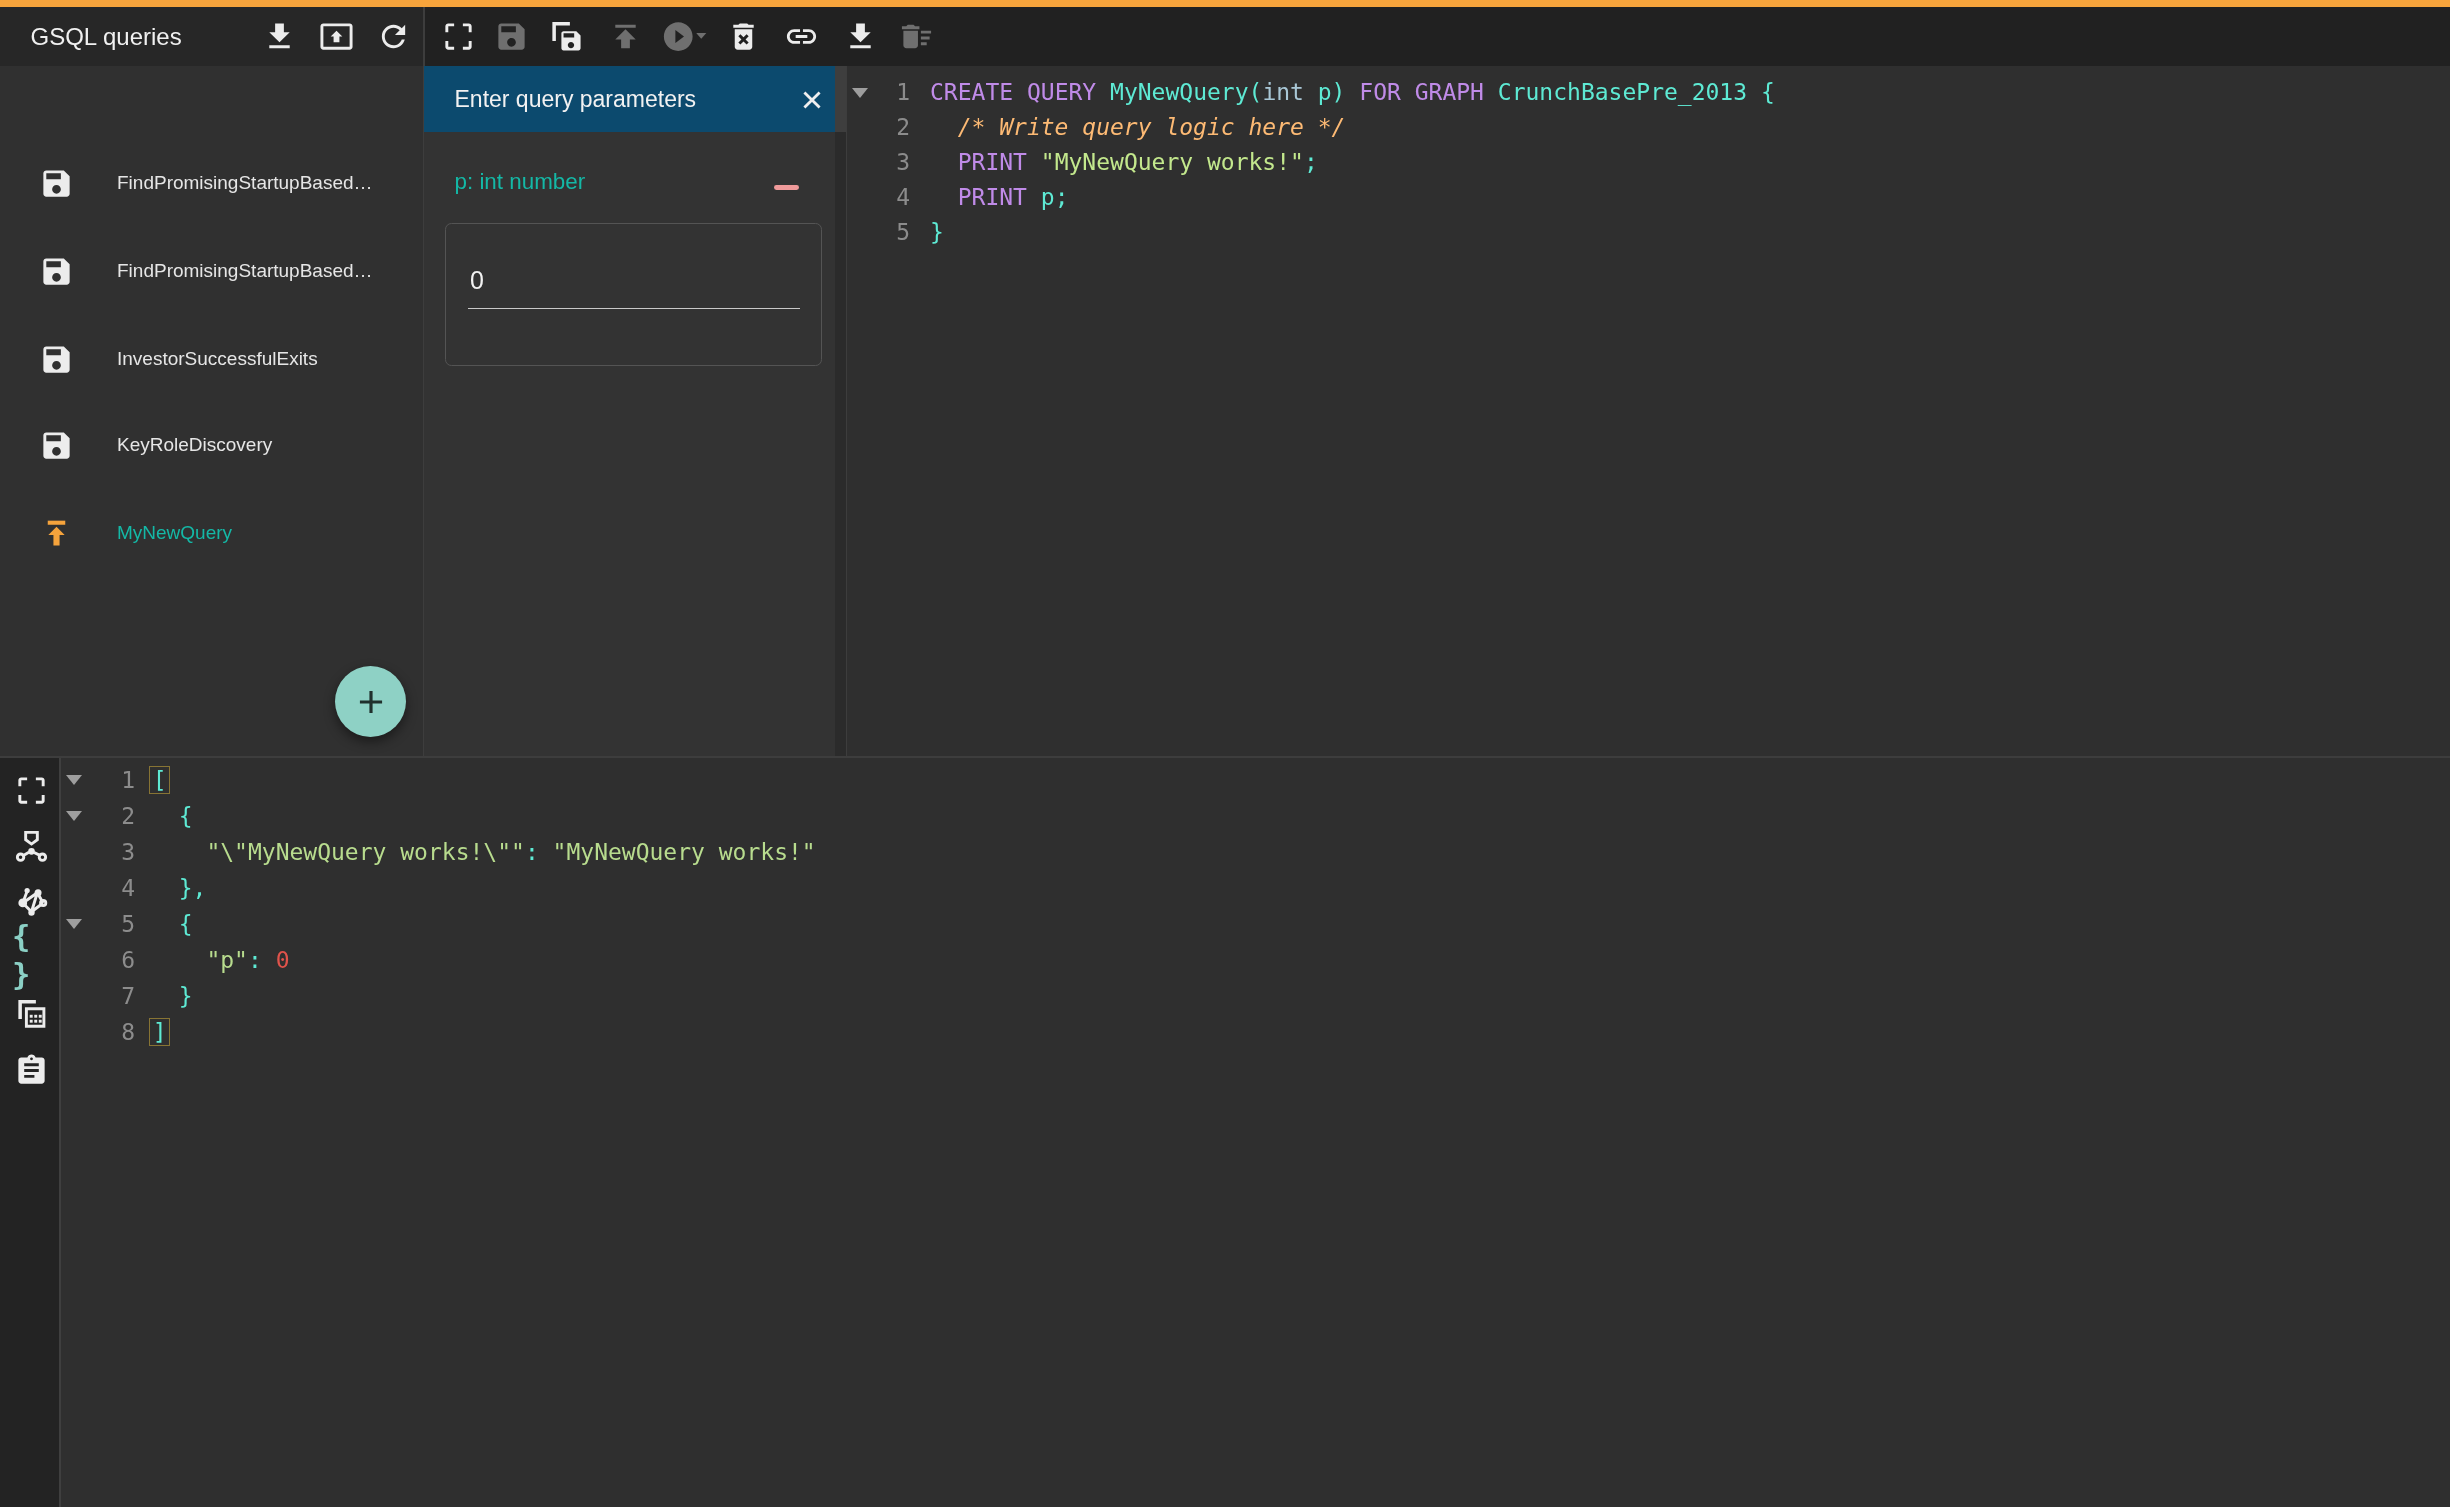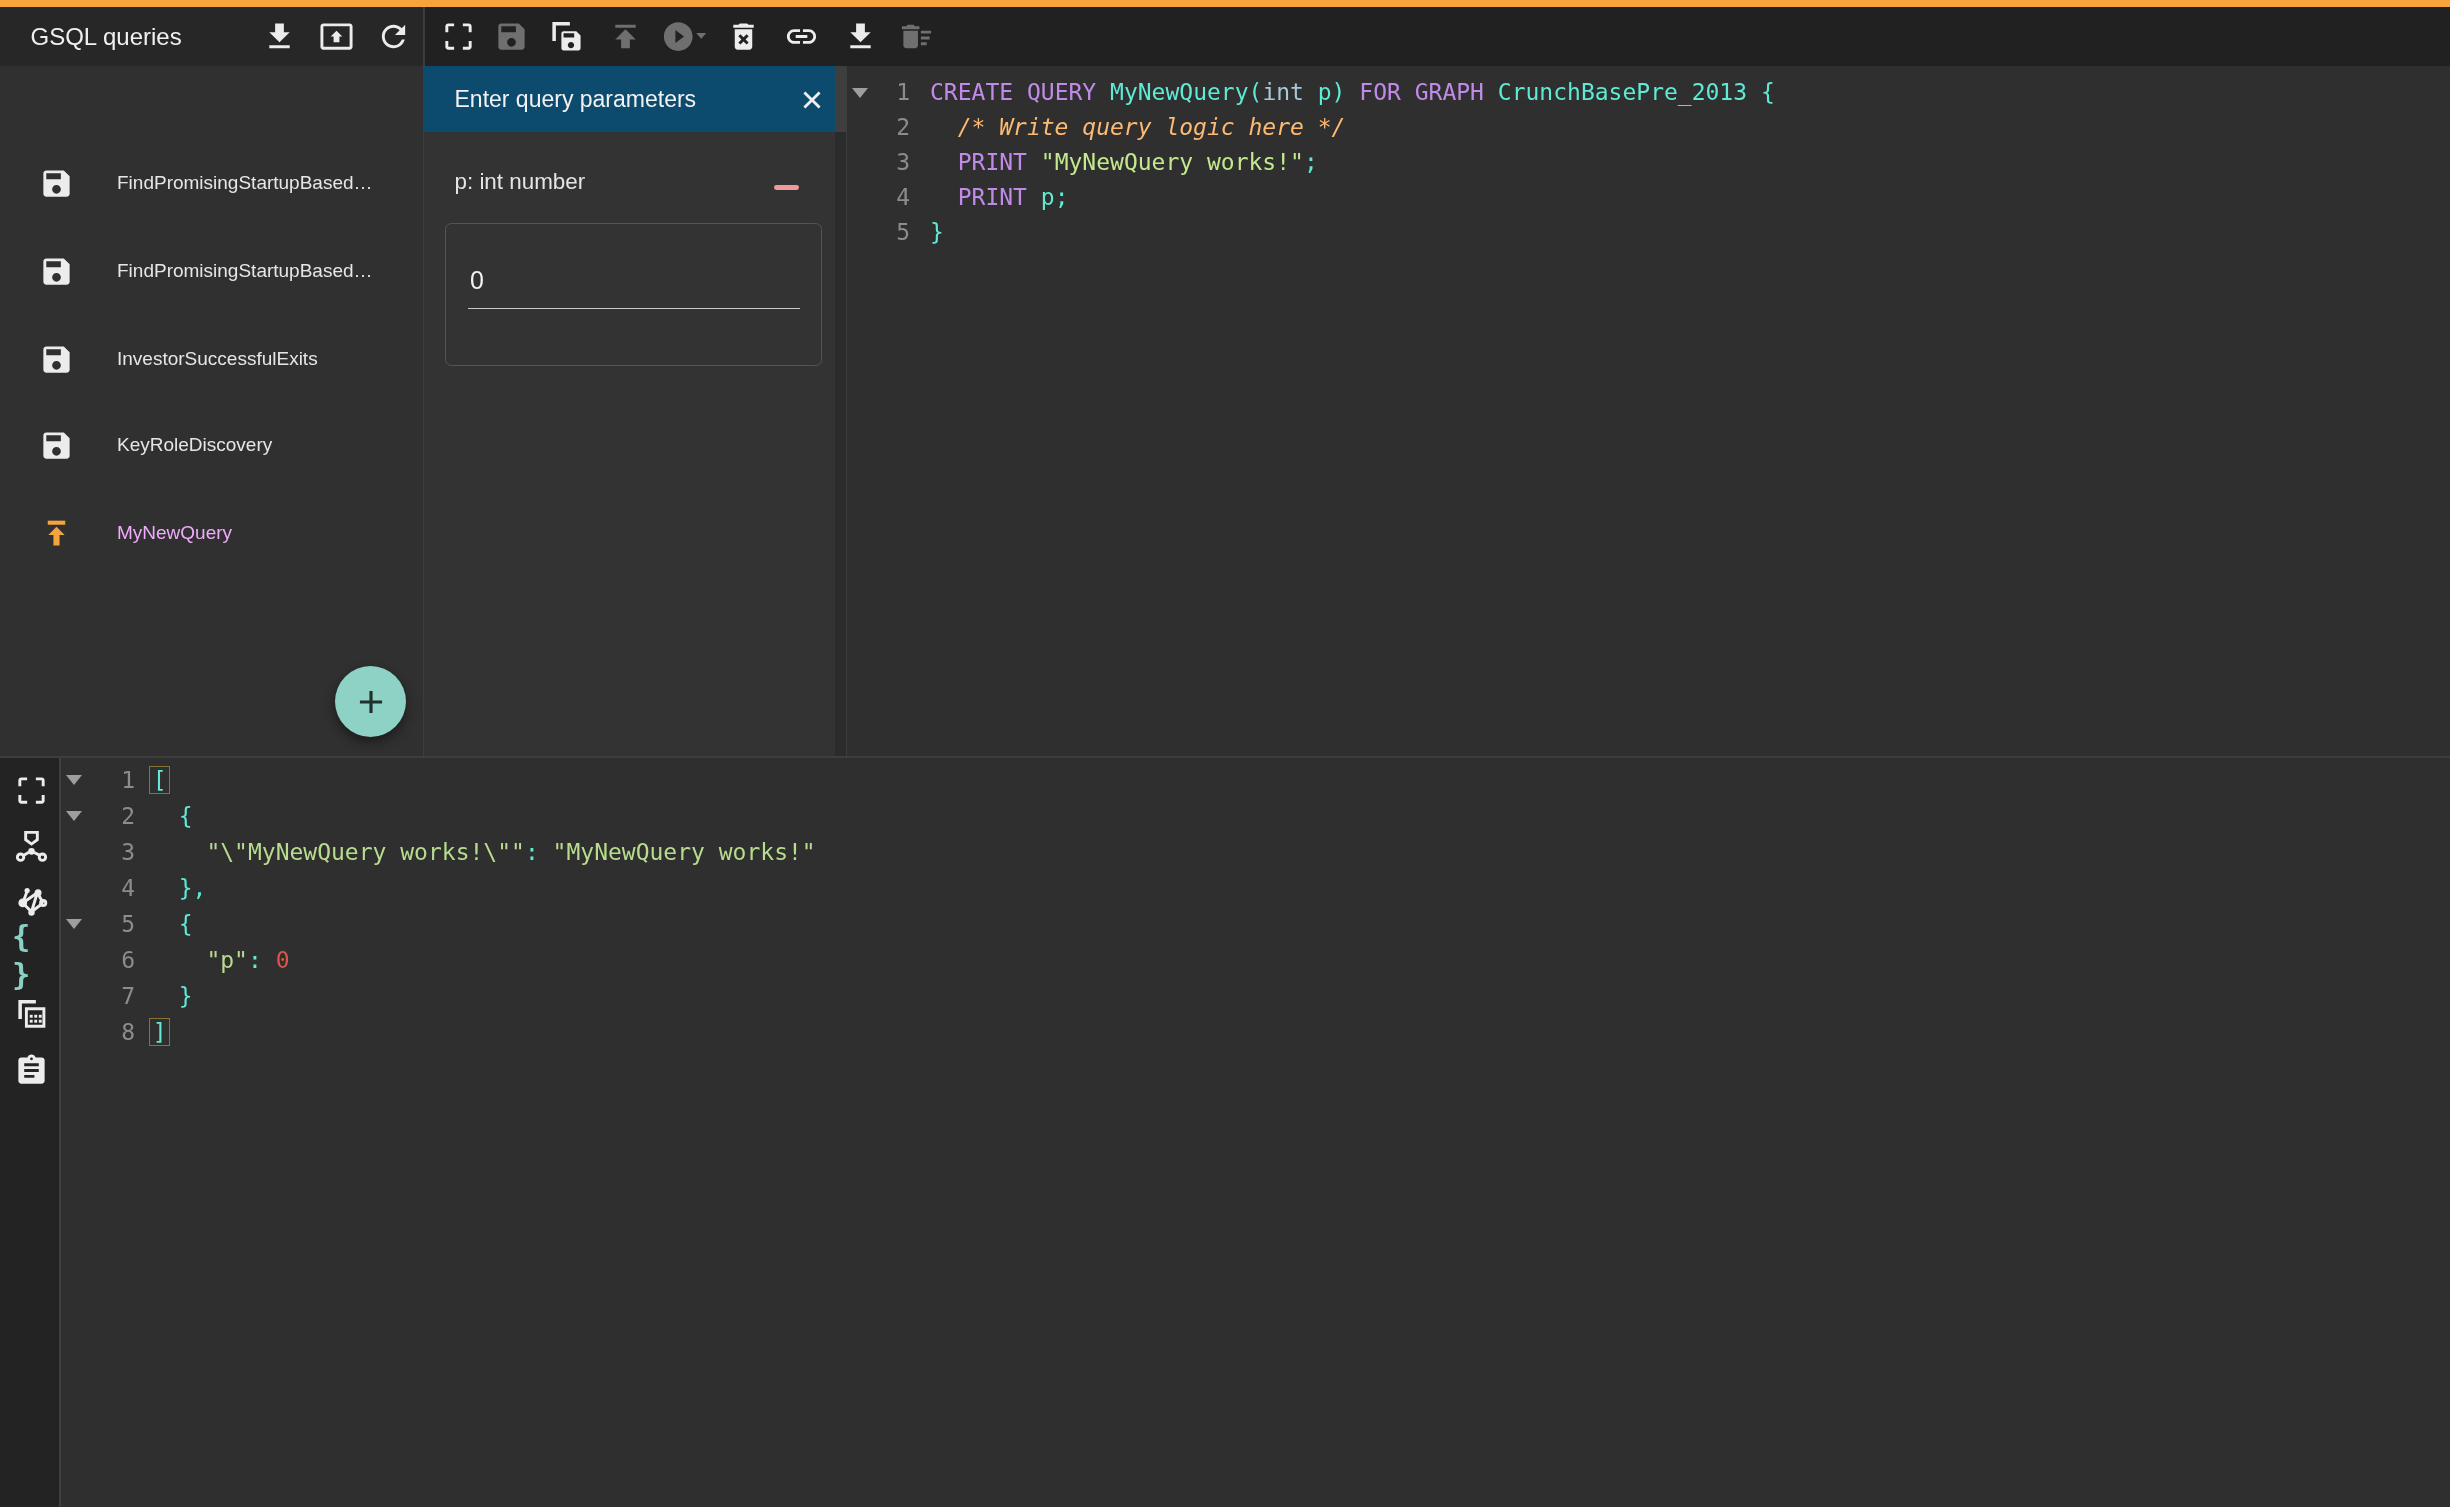--- a/index.html
+++ b/index.html
@@ -16,32 +16,32 @@
   .tbtn{width:38px;height:38px;top:10.4px;display:flex;align-items:center;justify-content:center;cursor:pointer;}
   .tbtn svg{width:35px;height:35px;}
   .ic-w{fill:#ECECEC;} .ic-g{fill:#6F6F6F;}
 
   
   #sidebar{left:0;top:66px;width:423px;height:690px;background:#303030;border-right:1.6px solid #3D3D3D;}
   .side-item{position:absolute;left:0;width:423px;height:56px;display:flex;align-items:center;cursor:pointer;}
   .side-item .qicon{position:absolute;left:39px;width:35px;height:35px;}
   .side-item .qicon svg{width:35px;height:35px;}
   .side-label{position:absolute;left:117px;font-size:19px;color:#E6E6E6;white-space:nowrap;}
-  .side-item.active .side-label{color:#f0abfc;}
+  .side-item.active .side-label{color:#14b8a6;}
   #fab{left:335px;top:600px;width:71px;height:71px;border-radius:50%;background:#8ED1C5;
        box-shadow:0 4.8px 11.2px rgba(0,0,0,.45);display:flex;align-items:center;justify-content:center;cursor:pointer;}
   #fab svg{width:38px;height:38px;fill:#20302D;}
 
   
   #params{left:424px;top:66px;width:423px;height:690px;background:#333333;border-right:1.6px solid #3D3D3D;box-sizing:border-box;}
   #params-header{position:absolute;left:0;top:0;width:100%;height:66px;background:#0c4a6e;}
   #params-title{position:absolute;left:30.5px;top:0;height:66px;line-height:66px;color:#F2F2F2;font-size:23px;}
   #params-close{position:absolute;left:375px;top:21px;width:26px;height:26px;cursor:pointer;}
   #params-close svg{width:26px;height:26px;stroke:#EFEFEF;stroke-width:2.6;}
-  #param-label{position:absolute;left:30.5px;top:103px;font-size:22.4px;color:#e5e5e5;}
+  #param-label{position:absolute;left:30.5px;top:103px;font-size:22.4px;color:#14b8a6;}
   #param-remove{position:absolute;left:350px;top:119px;width:25px;height:4.8px;border-radius:2.4px;background:#EF9A9A;cursor:pointer;}
   #param-box{position:absolute;left:21px;top:157px;width:375px;height:141px;border:1.6px solid #545454;border-radius:6.4px;}
   #param-input{position:absolute;left:22.4px;top:42px;width:330px;background:transparent;border:none;outline:none;
                border-bottom:1.6px solid #C9C9C9;color:#F2F2F2;font-size:25px;padding:0 0 13px 1.6px;
                font-family:"Liberation Sans",sans-serif;}
   #run-btn{position:absolute;left:20px;top:330px;width:380px;height:55px;background:#F2A43D;border:none;border-radius:8px;
            font-size:24px;font-weight:bold;color:#262626;cursor:pointer;font-family:"Liberation Sans",sans-serif;
            box-shadow:0 2.4px 4.8px rgba(0,0,0,.35);}
   #params-scroll-track{position:absolute;right:0;top:0;width:11.2px;height:690px;background:#2B2B2B;}
   #params-scroll-thumb{position:absolute;right:0;top:0;width:11.2px;height:66px;background:#3E3E3E;}

